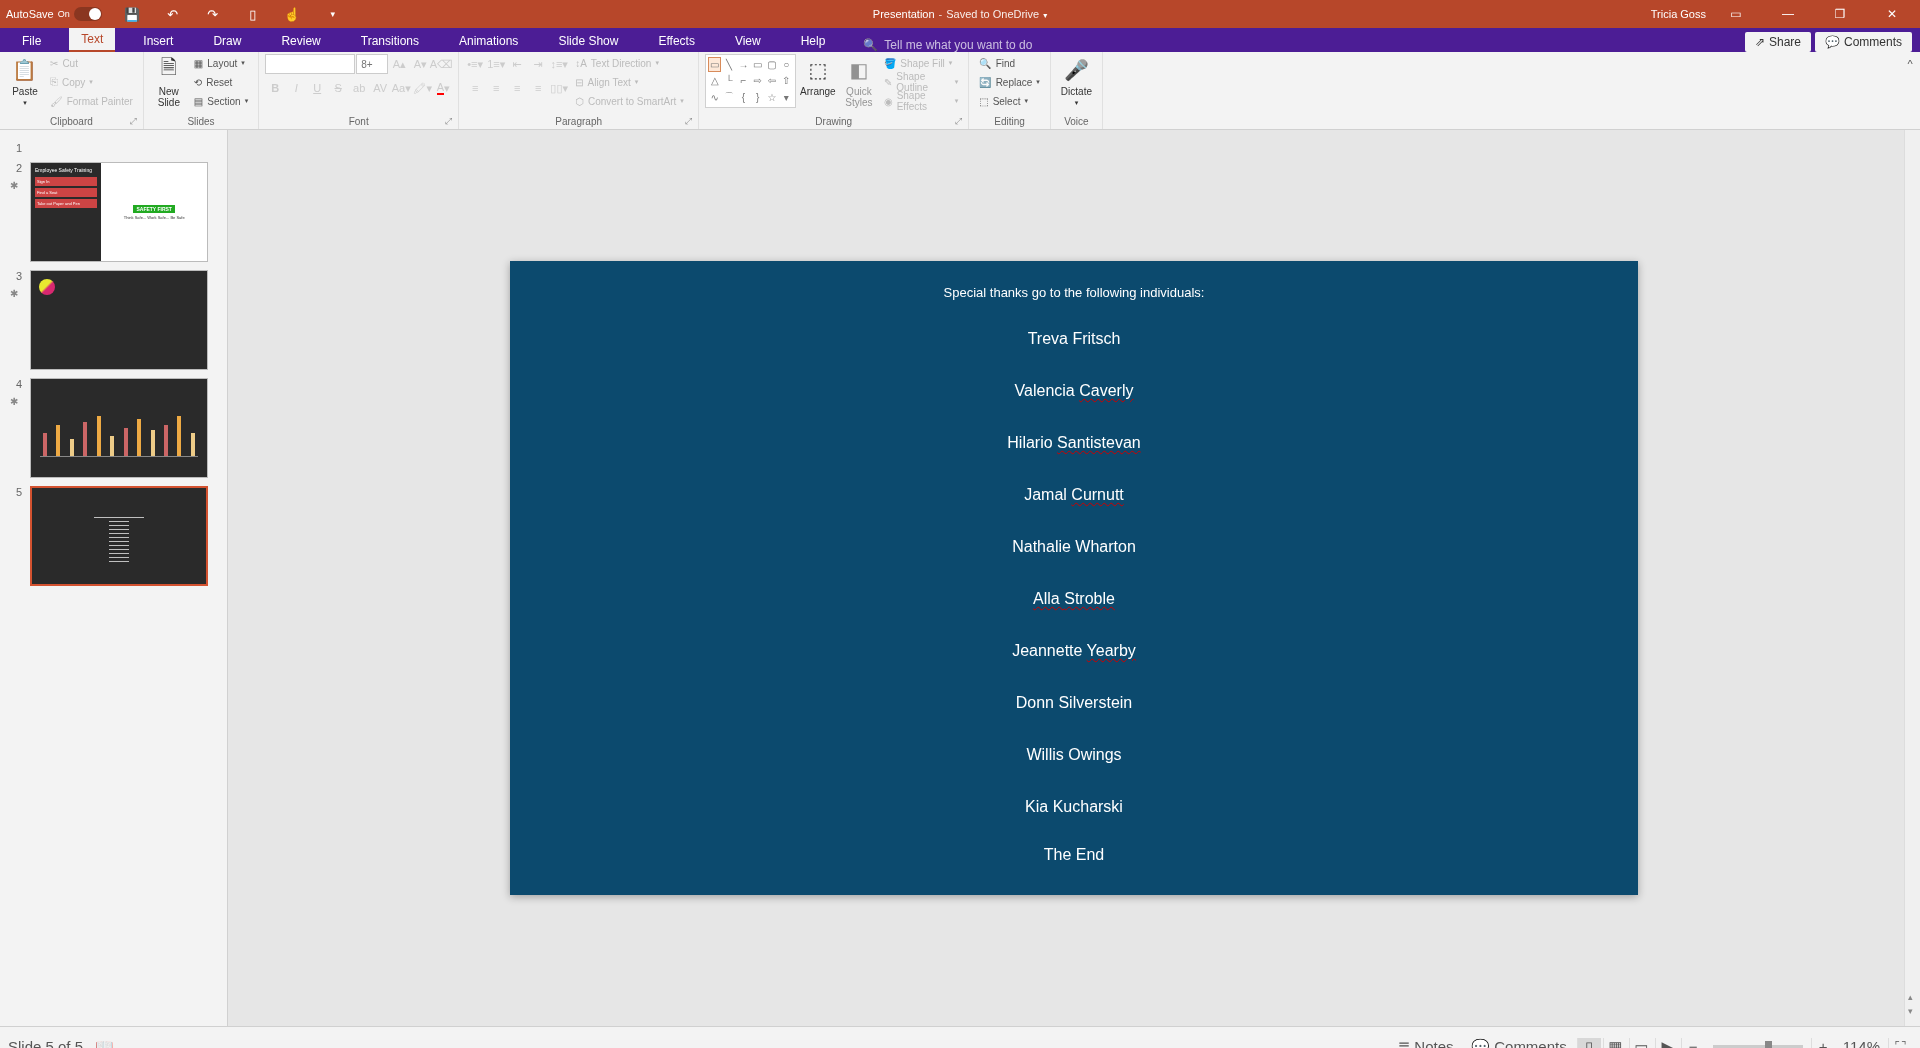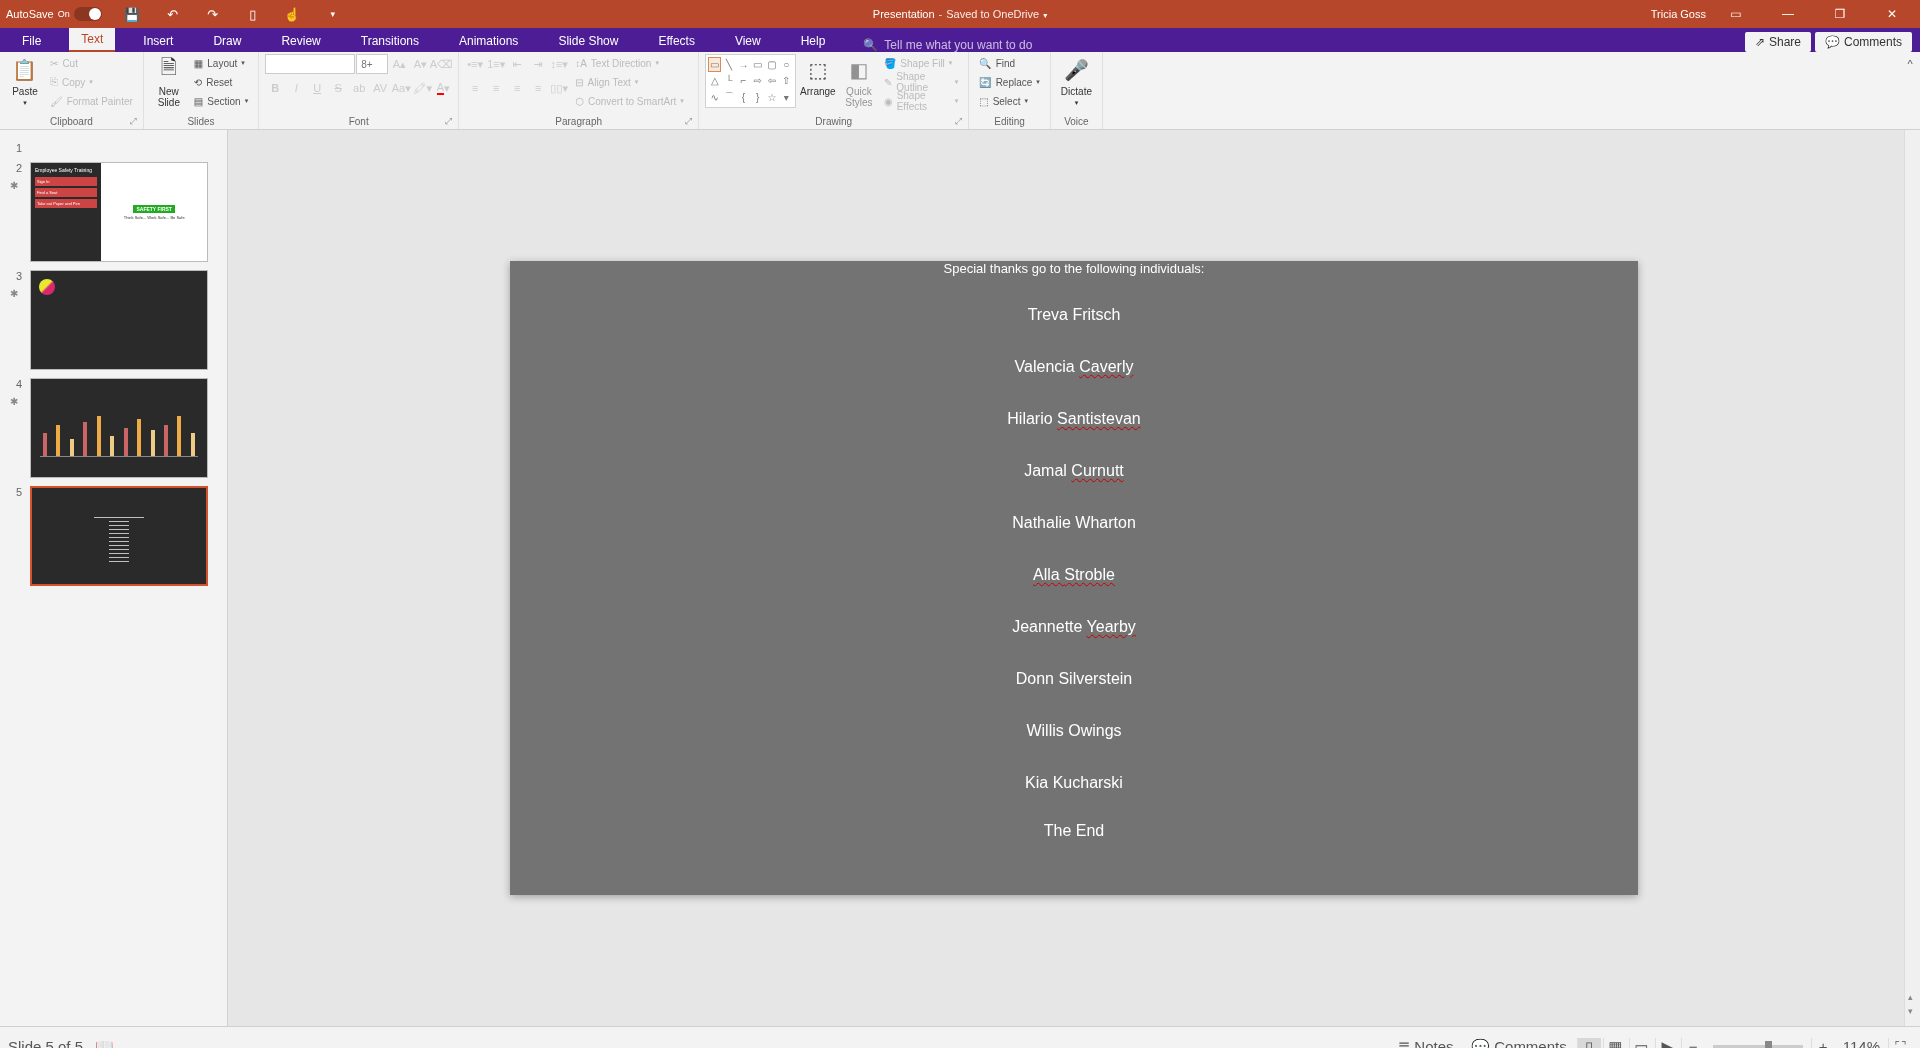--- a/index.html
+++ b/index.html
@@ -50,21 +50,21 @@
 .workspace { display: flex; height: calc(100% - 28px - 24px - 78px - 22px); background: #e6e6e6; }
 .slide-panel { width: 228px; background: #f3f3f3; border-right: 1px solid #d0d0d0; overflow-y: auto; padding: 8px 0; }
 .thumb-row { display: flex; padding: 4px 12px; gap: 8px; position: relative; }
 .thumb-num { font-size: 11px; color: #666; width: 10px; text-align: right; }
 .thumb-star { position: absolute; left: 10px; top: 22px; font-size: 10px; color: #888; }
 .thumb { width: 178px; height: 100px; background: #2a2a2a; border: 1px solid #bbb; cursor: pointer; position: relative; color: white; font-size: 7px; display: flex; align-items: center; justify-content: center; flex-direction: column; overflow: hidden; }
 .thumb.selected { border: 2px solid #d35230; }
 
 .editor { flex: 1; display: flex; align-items: center; justify-content: center; position: relative; background: #e6e6e6; }
 .editor-scroll { position: absolute; right: 0; top: 0; width: 16px; height: 100%; background: #f0f0f0; border-left: 1px solid #ddd; }
-.slide-canvas { width: 1128px; height: 634px; background: #737373; box-shadow: 0 2px 8px rgba(0,0,0,0.3); color: white; font-family: Georgia, serif; display: flex; flex-direction: column; align-items: center; gap: 30px; font-size: 13px; }
+.slide-canvas { width: 1128px; height: 634px; background: #0c4a6e; box-shadow: 0 2px 8px rgba(0,0,0,0.3); color: white; font-family: Georgia, serif; padding: 24px; display: flex; flex-direction: column; align-items: center; gap: 30px; font-size: 13px; }
 .slide-canvas .credit-title { font-size: 13px; }
 .slide-canvas .credit-name { font-size: 16px; }
 .underline-err { text-decoration: underline wavy #c00 1px; text-underline-offset: 2px; }
 
 
 .status-bar { height: 40px; background: #f3f3f3; border-top: 1px solid #d0d0d0; display: flex; align-items: center; font-size: 15px; color: #555; padding: 0 8px; }
 .status-left { display: flex; gap: 12px; align-items: center; }
 .status-right { margin-left: auto; display: flex; align-items: center; gap: 2px; }
 .view-btn { width: 24px; height: 18px; display: flex; align-items: center; justify-content: center; cursor: pointer; border-left: 1px solid #ddd; }
 .view-btn.active { background: #d8d8d8; }

